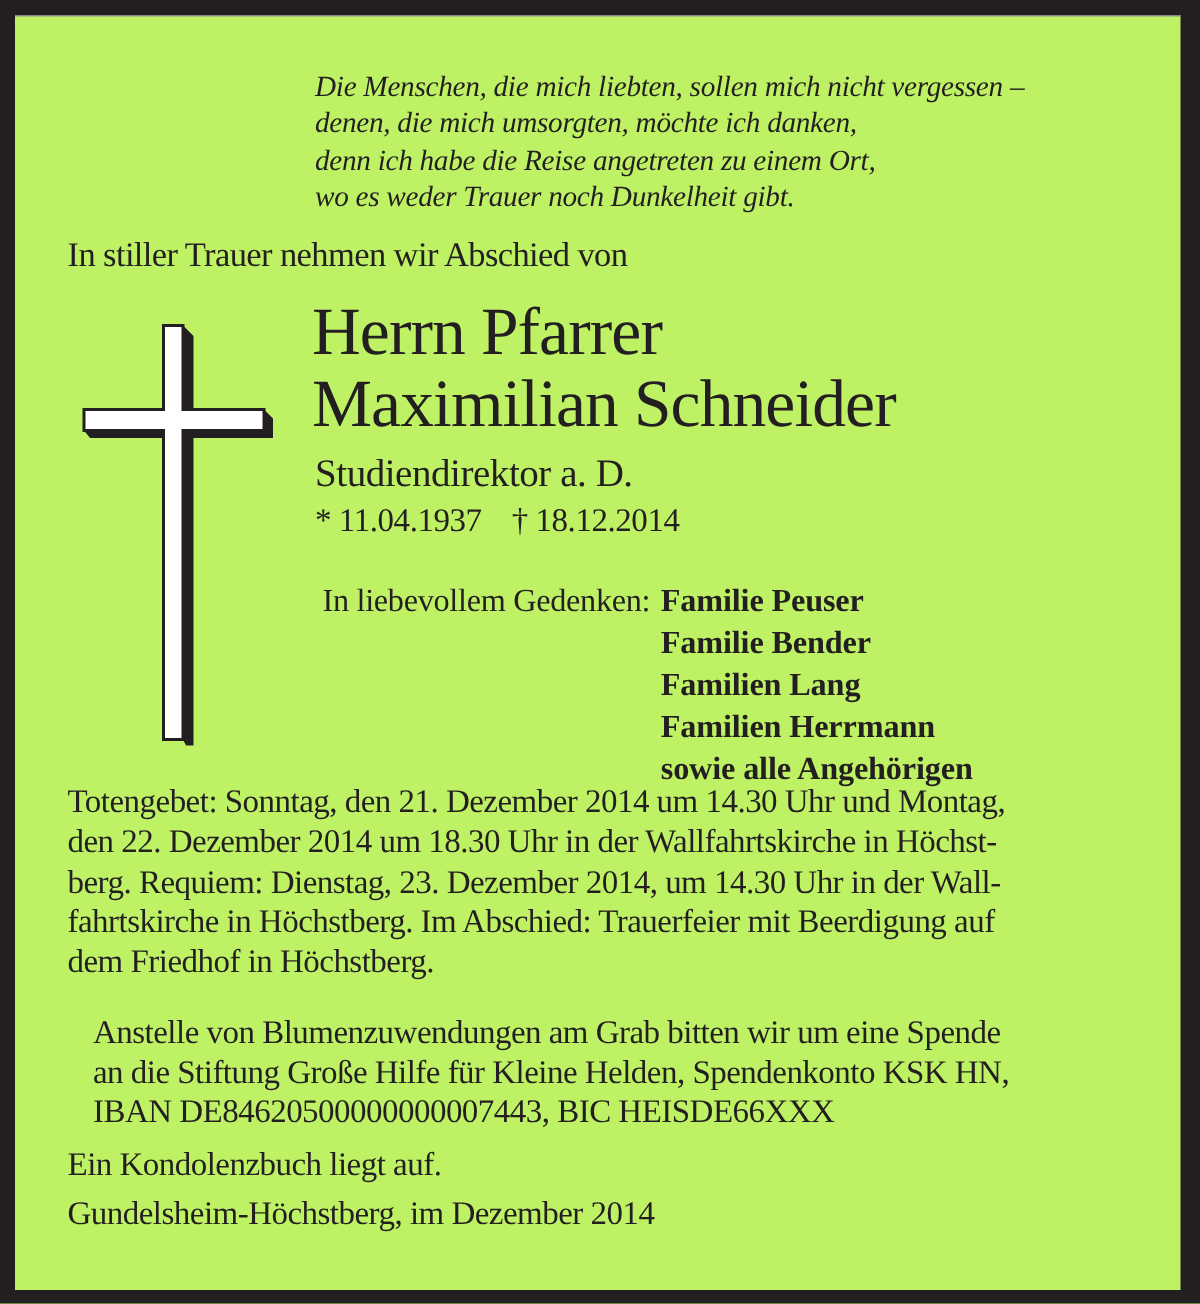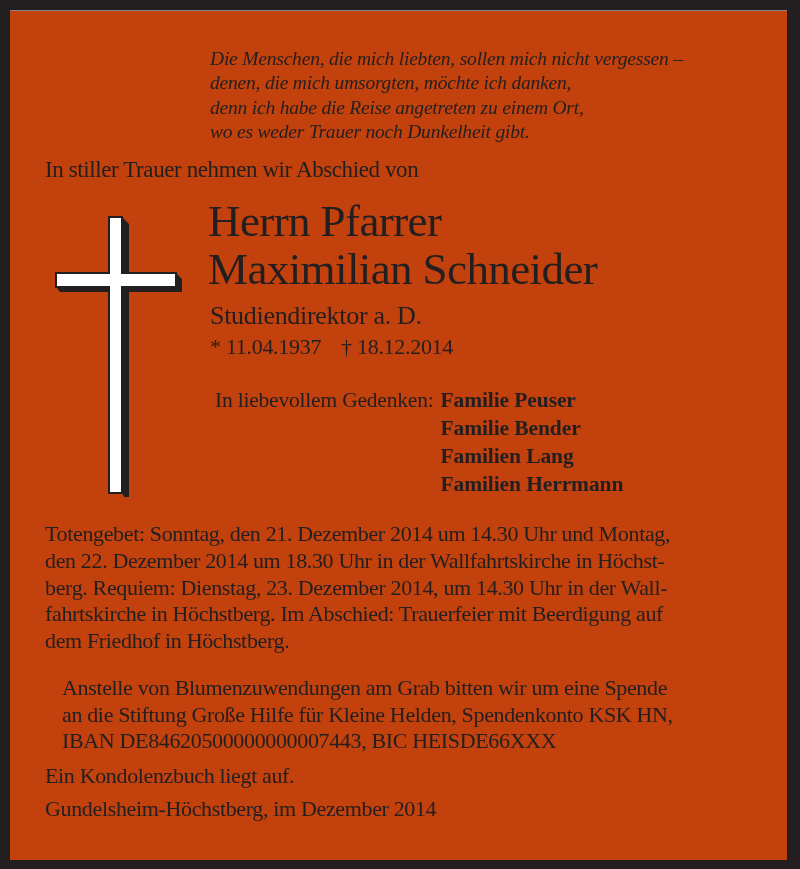--- a/index.html
+++ b/index.html
@@ -8,21 +8,21 @@
     background: #231f20;
     position: relative;
     overflow: hidden;
     font-family: "Liberation Serif", "DejaVu Serif", serif;
     color: #231f20;
   }
   .page {
     position: absolute;
     left: 10px; top: 10px;
     width: 777px; height: 849px;
-    background: #c2410c;
+    background: #bef264;
     border-top: 1px solid #888;
   }
   .abs { position: absolute; white-space: nowrap; }
   .poem {
     left: 200px; top: 36px;
     font-style: italic;
     font-size: 19.5px;
     line-height: 24.3px;
     letter-spacing: -0.2px;
   }
@@ -126,20 +126,21 @@
     <span>* 11.04.1937</span><span class="gap"></span><span>† 18.12.2014</span>
   </div>
 
   <div class="abs memory">
     <div class="label">In liebevollem Gedenken:</div>
     <div class="families">
       <div>Familie Peuser</div>
       <div>Familie Bender</div>
       <div>Familien Lang</div>
       <div>Familien Herrmann</div>
+      <div>sowie alle Angehörigen</div>
     </div>
   </div>
 
   <div class="abs services">
     <div>Totengebet: Sonntag, den 21. Dezember 2014 um 14.30 Uhr und Montag,</div>
     <div>den 22. Dezember 2014 um 18.30 Uhr in der Wallfahrtskirche in Höchst-</div>
     <div>berg. Requiem: Dienstag, 23. Dezember 2014, um 14.30 Uhr in der Wall-</div>
     <div>fahrtskirche in Höchstberg. Im Abschied: Trauerfeier mit Beerdigung auf</div>
     <div>dem Friedhof in Höchstberg.</div>
   </div>

